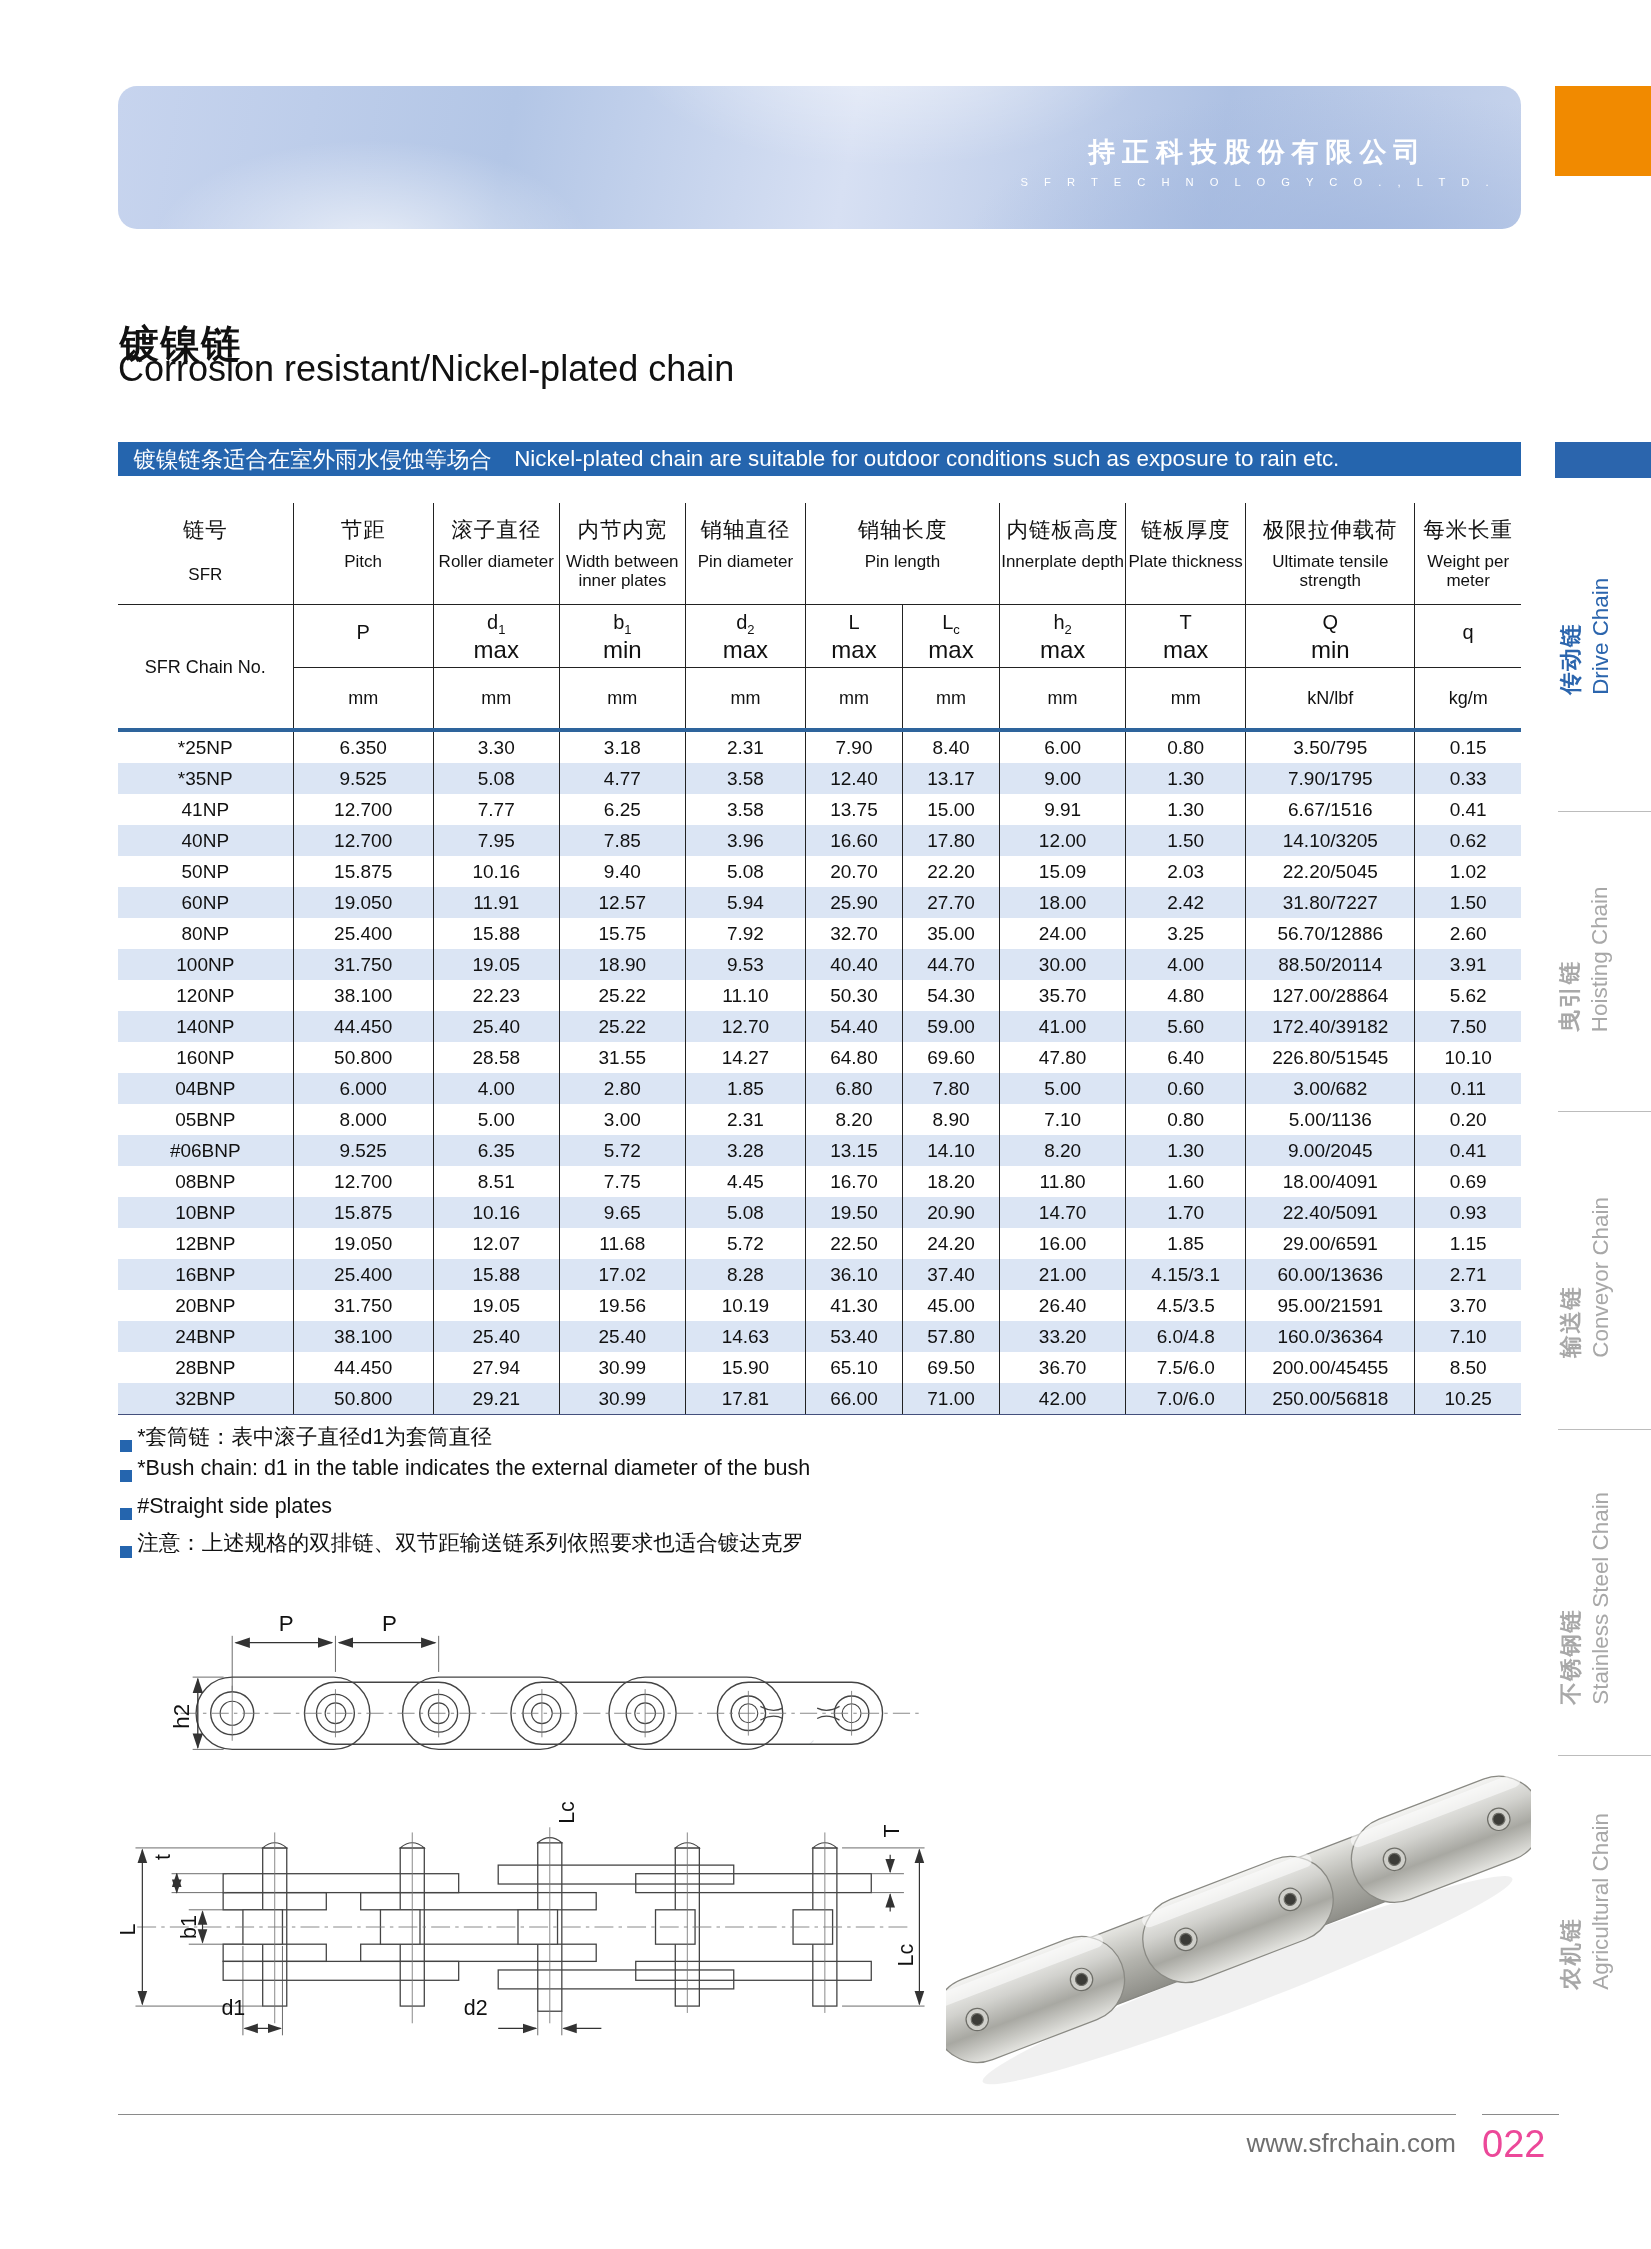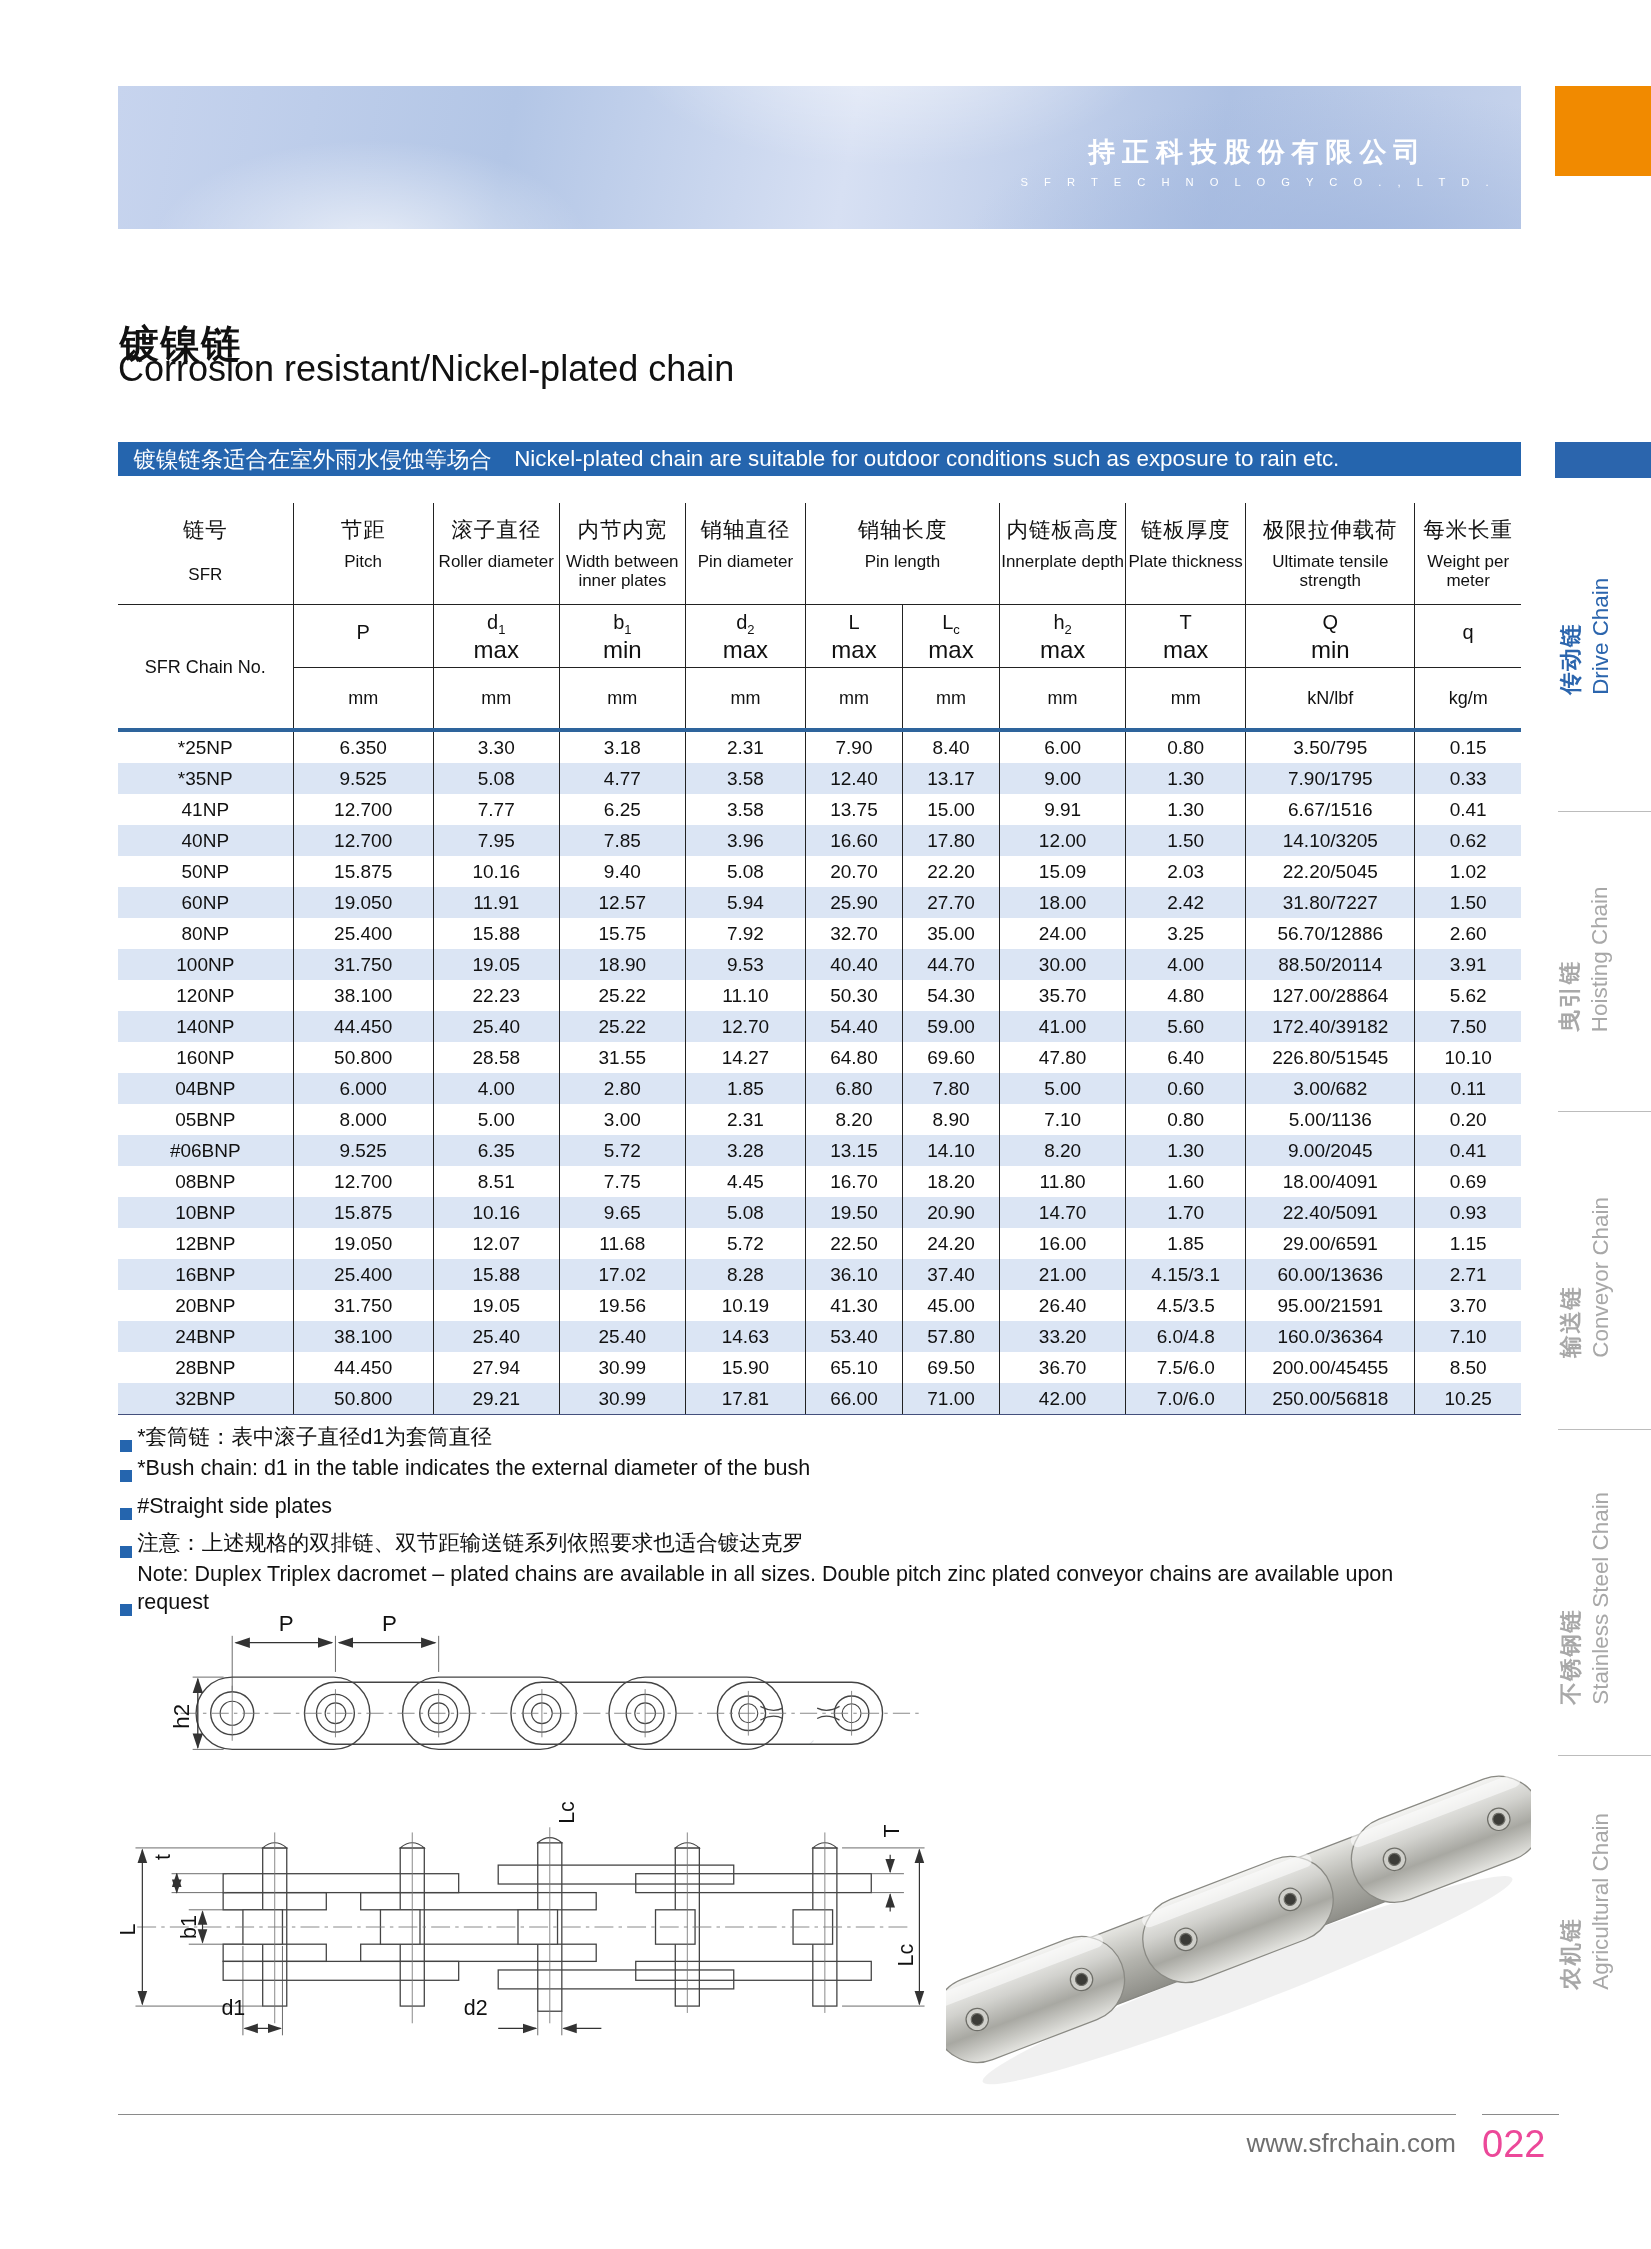--- a/index.html
+++ b/index.html
@@ -8,20 +8,21 @@
     font-family:"Liberation Sans","DejaVu Sans",sans-serif; color:#111;
   }
   
   .hdr {
     position:absolute; left:118px; top:86px; width:1403px; height:143px;
     background:
       radial-gradient(ellipse 361px 172px at 18% 110%, rgba(255,255,255,.65), rgba(255,255,255,0) 60%),
       radial-gradient(ellipse 447px 206px at 55% -30%, rgba(255,255,255,.55), rgba(255,255,255,0) 60%),
       radial-gradient(ellipse 602px 258px at 88% 120%, rgba(160,182,222,.9), rgba(160,182,222,0) 65%),
       linear-gradient(100deg,#c7d4ee 0%,#b3c6e6 28%,#d7e0f3 52%,#aec1e3 78%,#c6d3ec 100%);
+    border-radius: 19px;
   }
   .hdr-text { position:absolute; right:26px; top:48px; text-align:center; color:#fff; }
   .hdr-cn { font-size:27px; font-weight:bold; letter-spacing:6.9px; white-space:nowrap; }
   .hdr-en { font-size:11.2px; letter-spacing:6.5px; margin-top:6px; white-space:nowrap; }
   .orange-block { position:absolute; left:1555px; top:86px; width:96px; height:90px; background:#f18a00; }
 
   
   .title-cn { position:absolute; left:120px; top:317px; font-size:39px; font-weight:bold; letter-spacing:1.7px; }
   .title-en { position:absolute; left:118px; top:348px; font-size:36px; font-weight:normal; letter-spacing:0px; }
 
@@ -524,24 +525,20 @@
       <div class="ngroup">
         <div class="nline">
           <span class="nsq"></span>
           <span class="ntext">#Straight side plates</span>
         </div>
       </div>
       <div class="ngroup">
         <div class="nline">
           <span class="nsq"></span>
           <span class="ntext">注意：上述规格的双排链、双节距输送链系列依照要求也适合镀达克罗</span>
-        </div>
-        <div class="nline">
-          <span class="nsq"></span>
-          <span class="ntext">Note: Duplex  Triplex dacromet – plated chains are available in all sizes. Double pitch zinc plated conveyor chains are available upon request</span>
         </div>
       </div>
     </div>
 
   <svg class="draw1" width="757" height="185" viewBox="0 0 880 215">
     <defs>
       <pattern id="hatch" width="7" height="7" patternTransform="rotate(45)">
         <line x1="0" y1="0" x2="0" y2="7" stroke="#b9c0cc" stroke-width="1"></line>
       </pattern>
       <marker id="arr" markerWidth="12" markerHeight="10" refX="11" refY="5" orient="auto">

